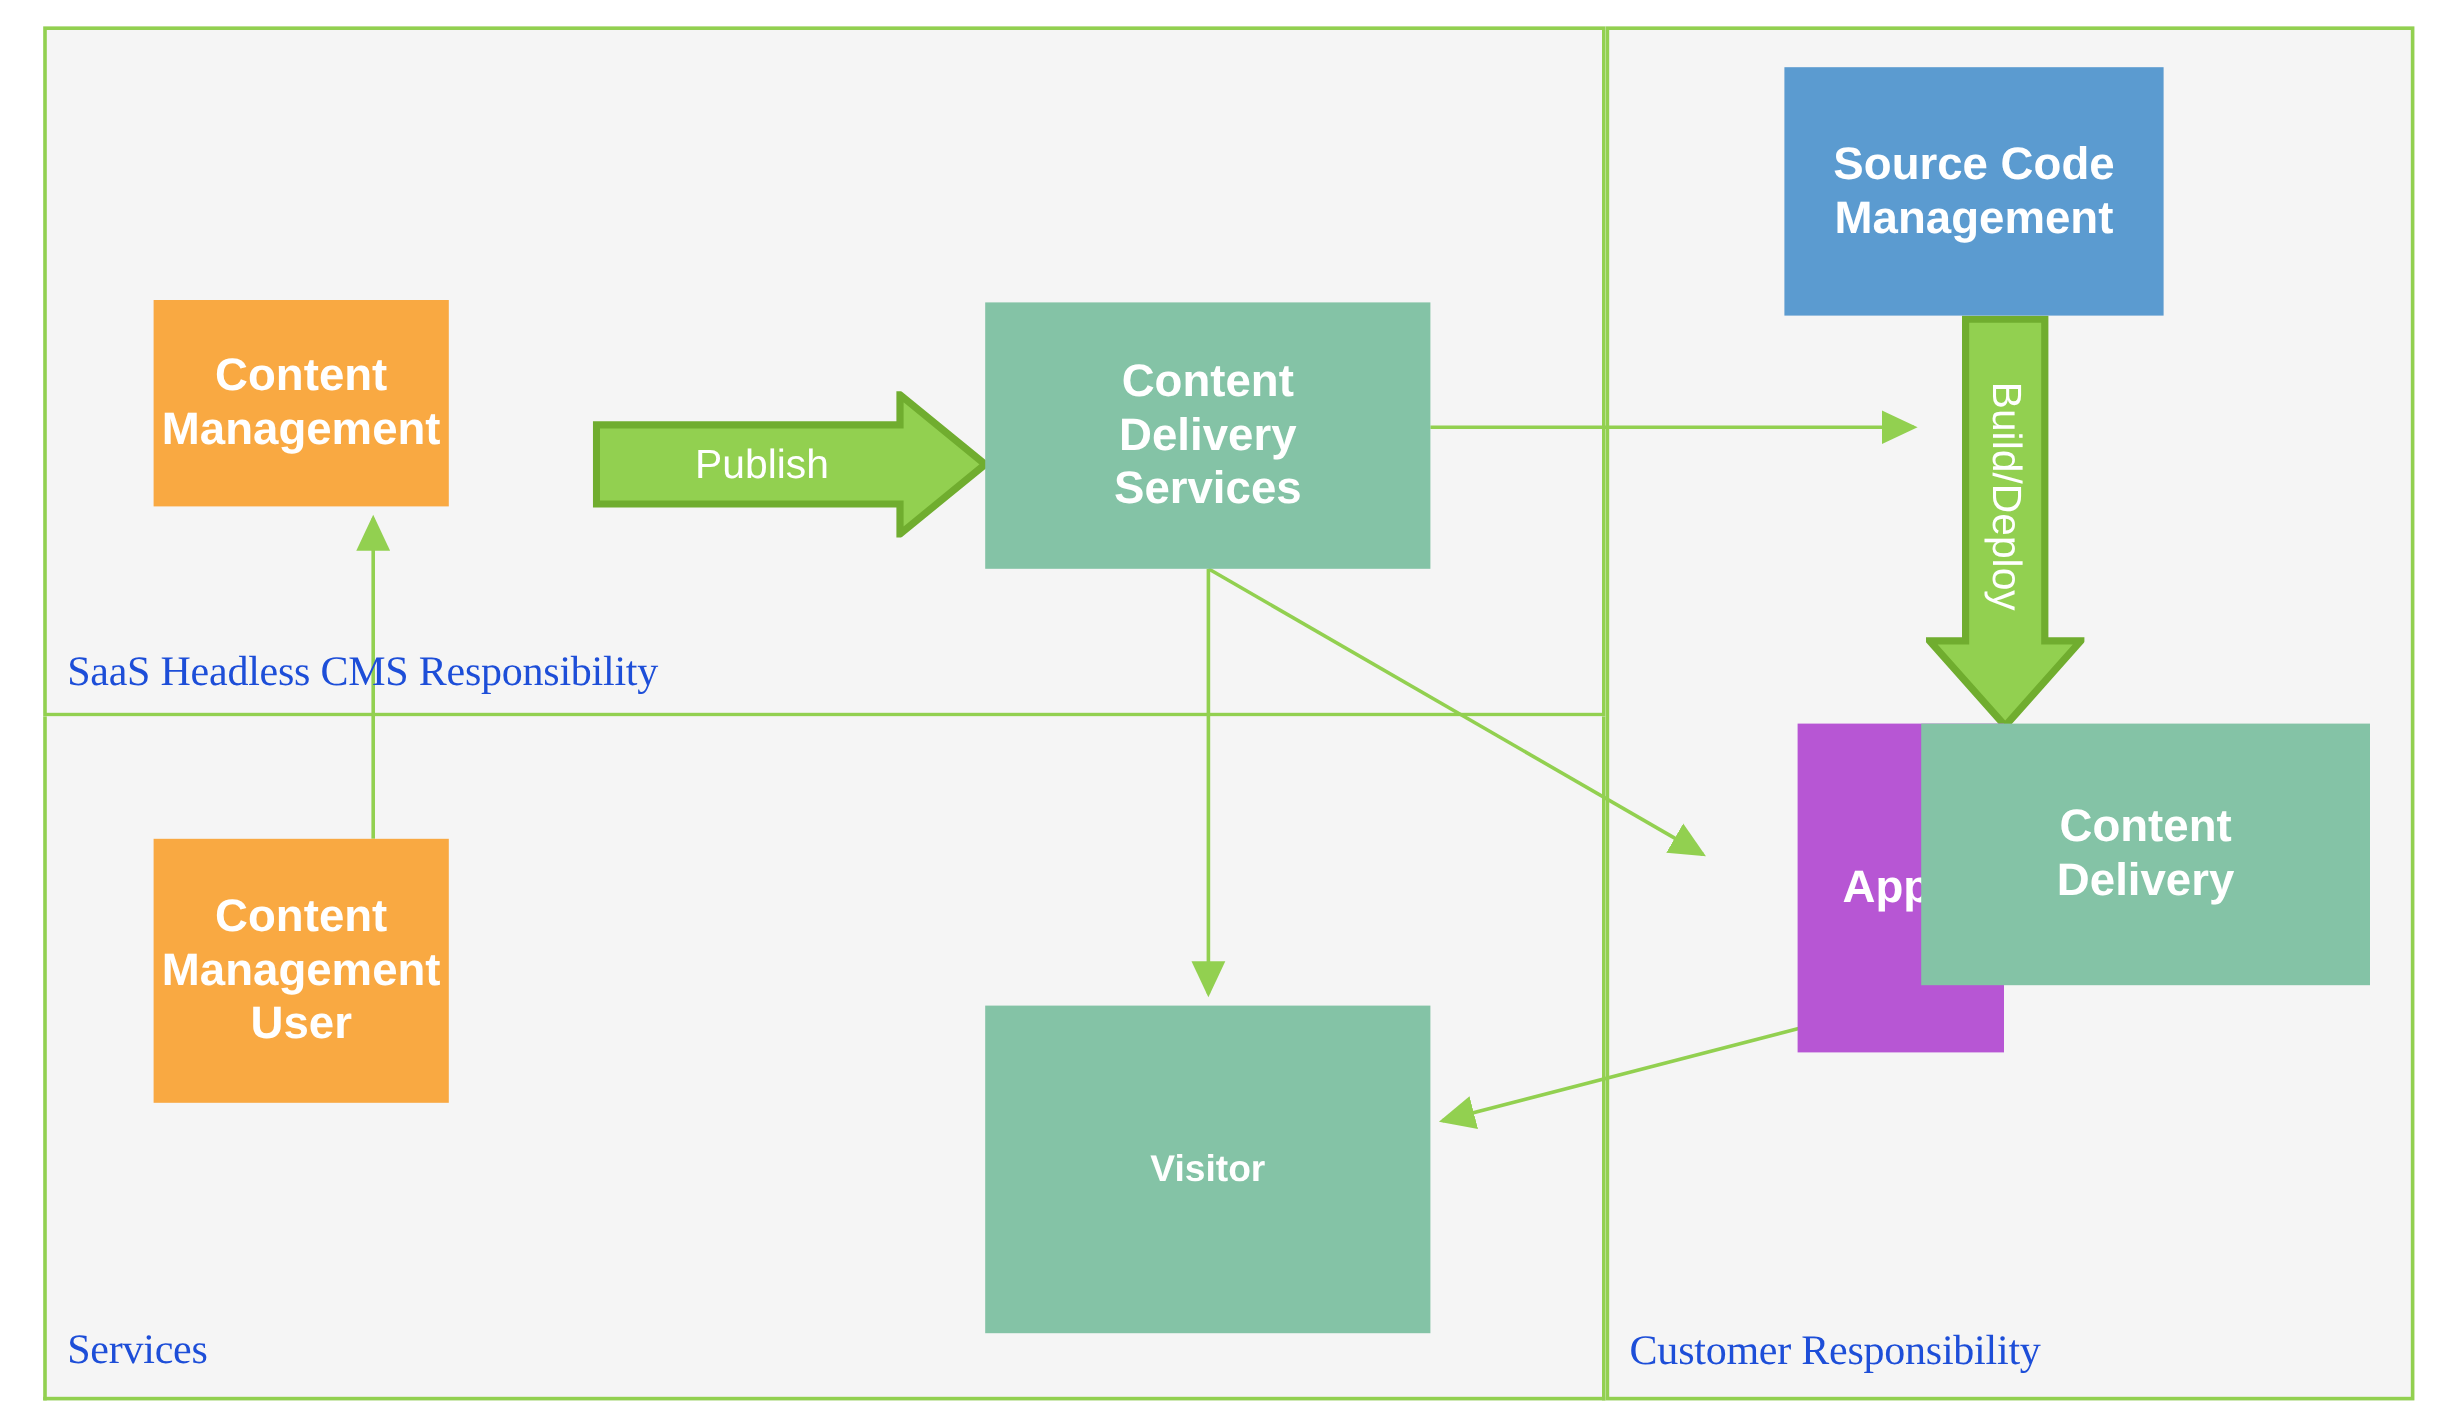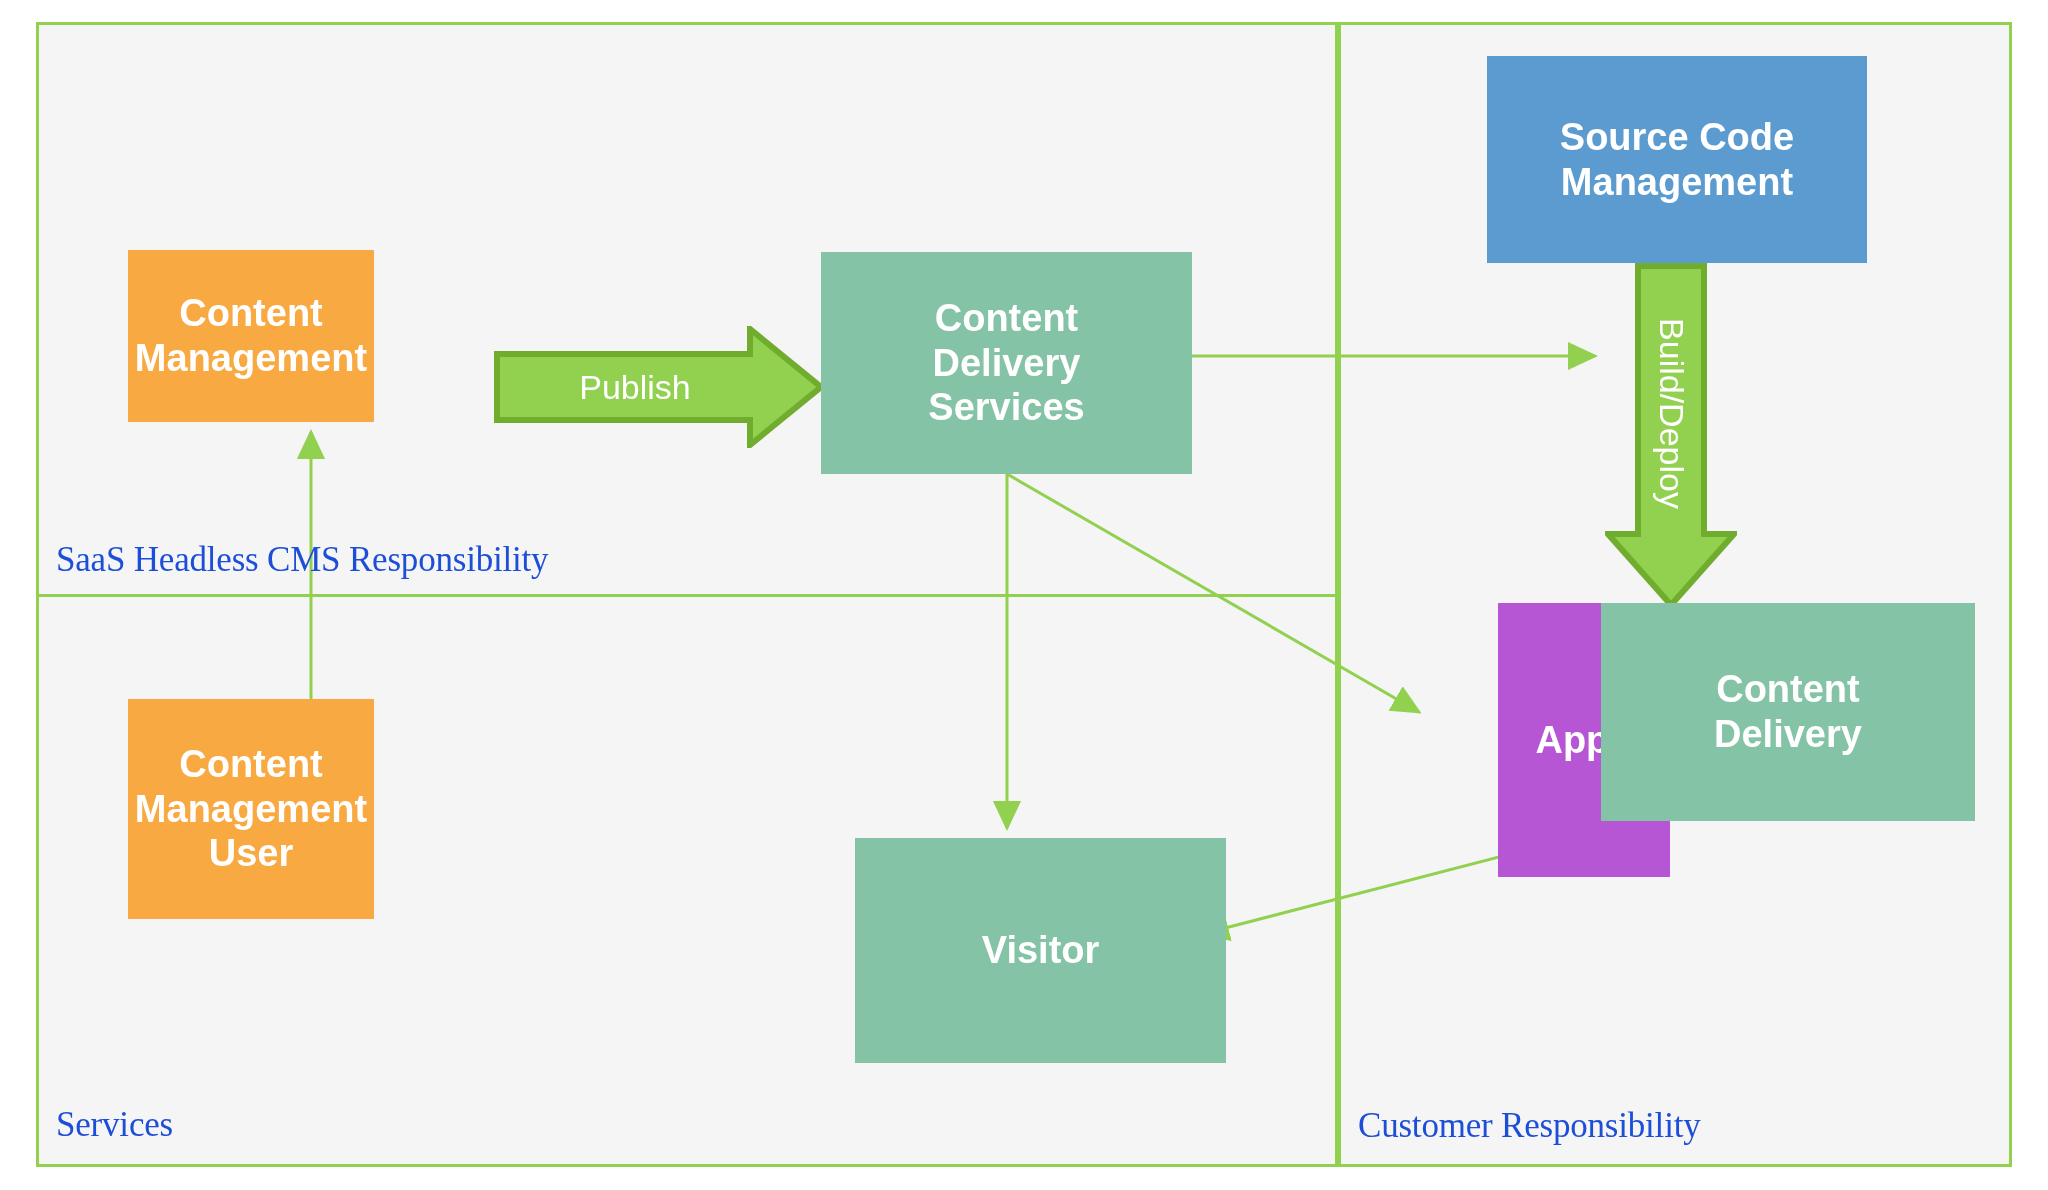--- a/index.html
+++ b/index.html
@@ -64,22 +64,22 @@
   }
   .node.orange { background: #f9a942; }
   .node.green  { background: #84c3a6; }
   .node.blue   { background: #5b9bd0; }
   .node.purple { background: #b champs; }
   .node.purple { background: #b756d4; }
 
   #node-content-management      { left: 128px;  top: 250px;  width: 246px;  height: 172px; font-size: 38px; }
   #node-content-management-user { left: 128px;  top: 699px;  width: 246px;  height: 220px; font-size: 38px; }
   #node-cds                     { left: 821px;  top: 252px;  width: 371px;  height: 222px; font-size: 38px; }
-  #node-visitor                 { left: 855px;  top: 838px;  width: 371px;  height: 225px; font-size: 38px; }
-  #node-scm                     { left: 1487px; top: 56px;   width: 380px;  height: 207px; font-size: 38px; }
+  #node-visitor                 { left: 821px;  top: 838px;  width: 371px;  height: 273px; font-size: 31px; }
+  #node-scm                     { left: 1487px; top: 56px;   width: 316px;  height: 207px; font-size: 38px; }
   #node-app                     { left: 1498px; top: 603px;  width: 172px;  height: 274px; font-size: 38px; }
   #node-content-delivery        { left: 1601px; top: 603px;  width: 374px;  height: 218px; font-size: 38px; }
 
   
   .block-arrow {
     position: absolute;
   }
   #arrow-publish { left: 494px; top: 326px; width: 330px; height: 122px; }
   #arrow-build   { left: 1605px; top: 263px; width: 132px; height: 345px; }
 

